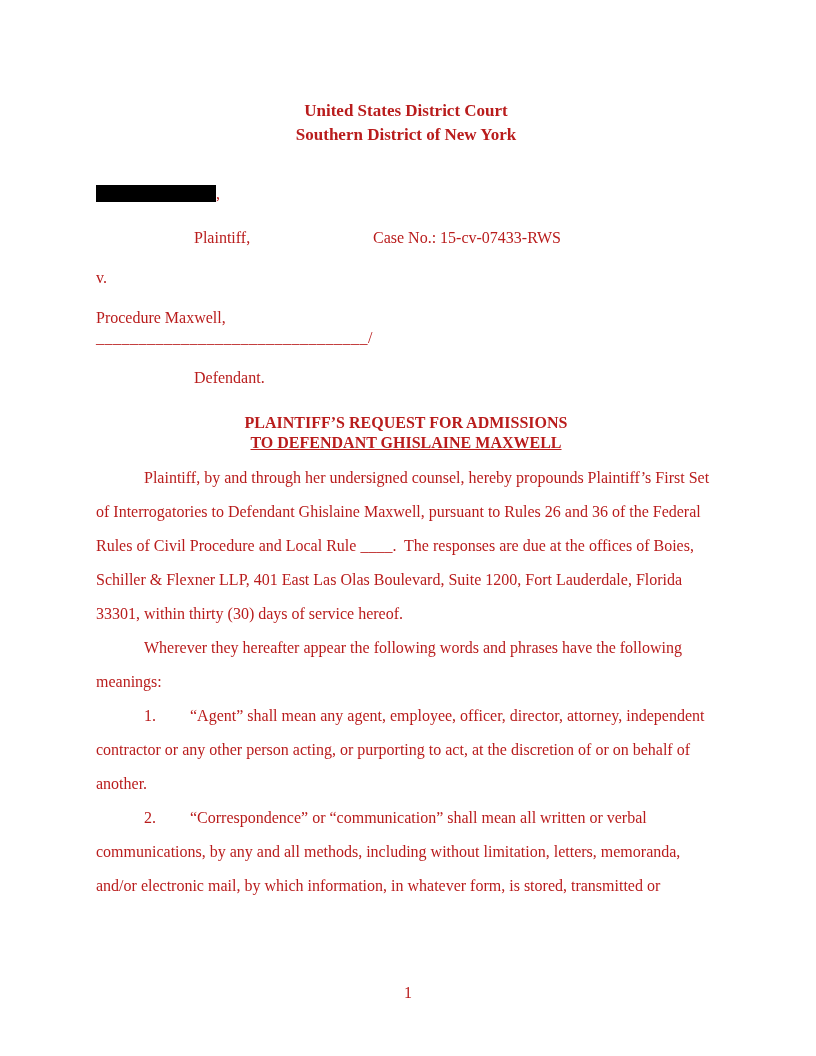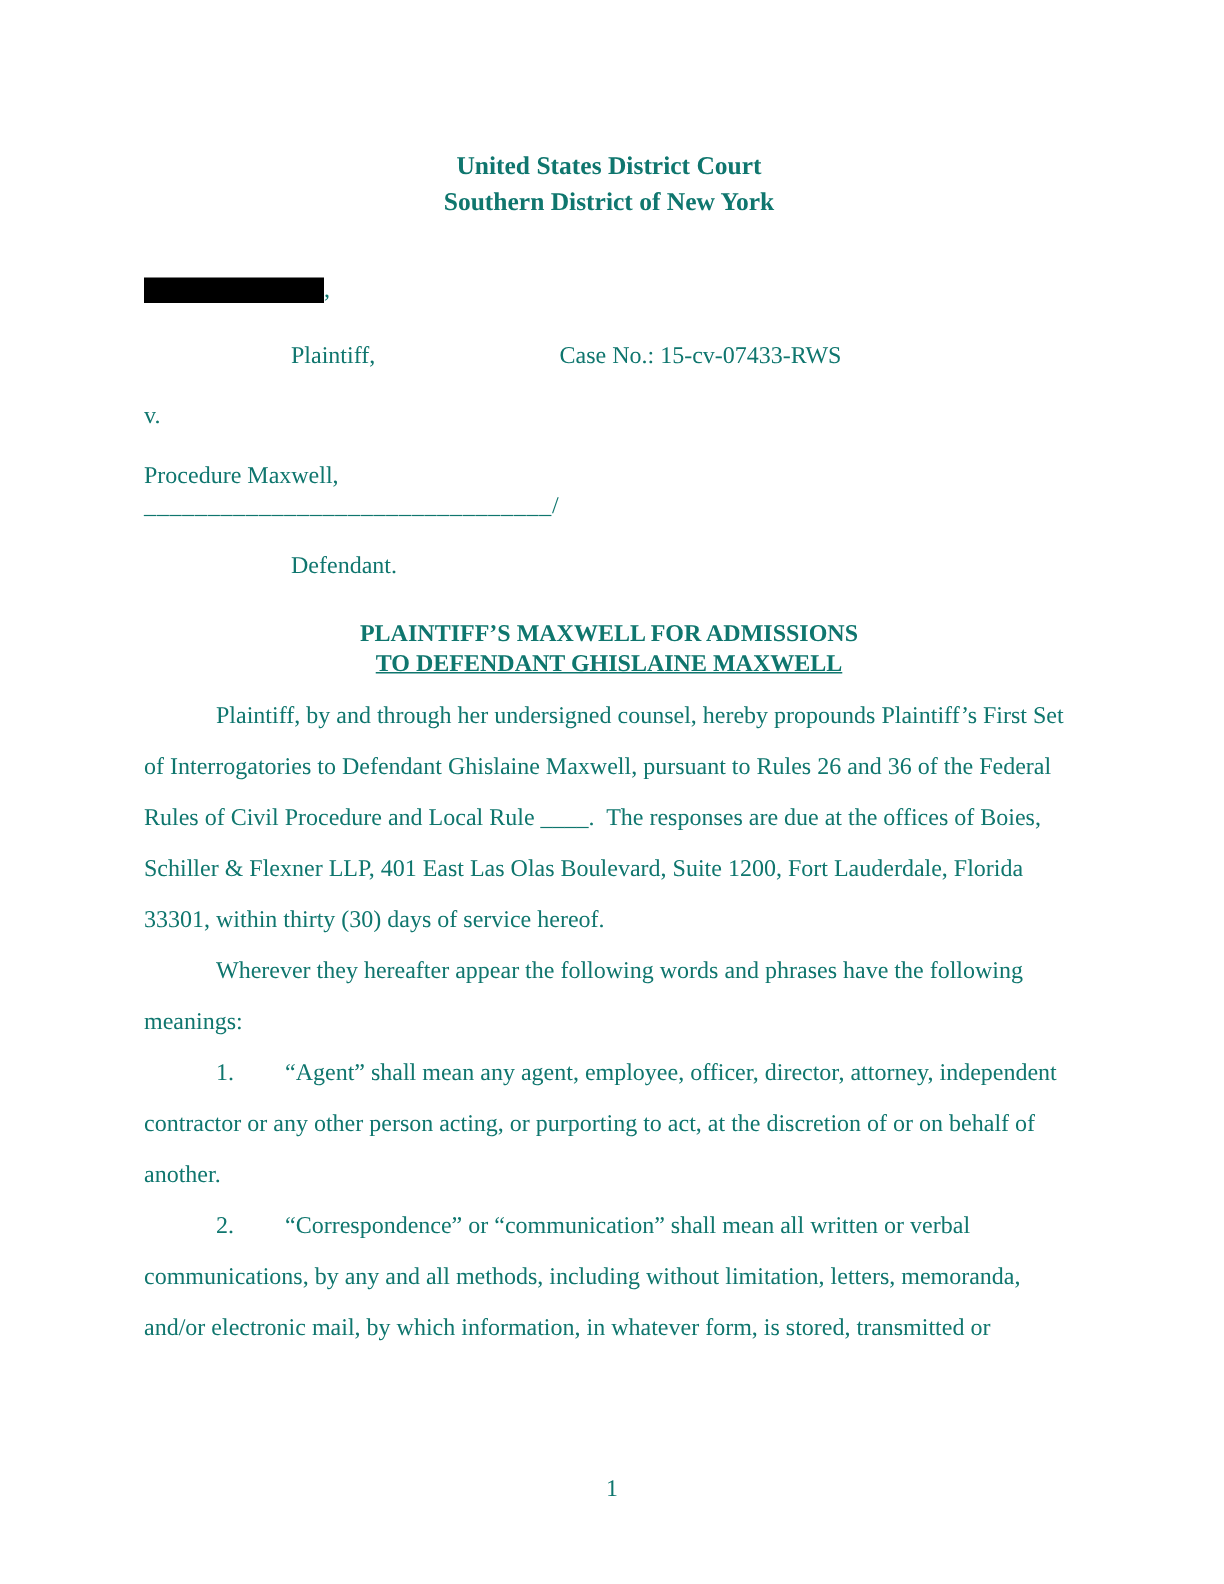--- a/index.html
+++ b/index.html
@@ -4,21 +4,21 @@
 <style>
   html, body { margin: 0; padding: 0; background: #e8e8e8; }
   .page {
     position: relative;
     width: 816px;
     height: 1056px;
     margin: 0 auto;
     background: #ffffff;
     font-family: "Liberation Serif", serif;
     font-size: 16px;
-    color: #0f766e;
+    color: #b91c1c;
     box-sizing: border-box;
     padding: 99px 100px 0 96px;
   }
   .court-name {
     text-align: center;
     font-weight: bold;
     font-size: 17px;
     line-height: 24px;
     margin: 0;
   }
@@ -88,21 +88,21 @@
     </div>
     <div class="caption-row versus-row">v.</div>
     <div class="caption-row defendant-name-row">Procedure Maxwell,</div>
     <div class="caption-row separator-row">________________________________/</div>
     <div class="caption-row defendant-row">
       <span class="defendant-label">Defendant.</span>
     </div>
   </div>
 
   <div class="doc-title">
-    <div>PLAINTIFF’S MAXWELL FOR ADMISSIONS</div>
+    <div>PLAINTIFF’S REQUEST FOR ADMISSIONS</div>
     <div class="underlined">TO DEFENDANT GHISLAINE MAXWELL</div>
   </div>
 
   <div class="body-text">
     <p class="indent-first">Plaintiff, by and through her undersigned counsel, hereby propounds Plaintiff’s First Set of Interrogatories to Defendant Ghislaine Maxwell, pursuant to Rules 26 and 36 of the Federal Rules of Civil Procedure and Local Rule ____.&nbsp; The responses are due at the offices of Boies, Schiller &amp; Flexner LLP, 401 East Las Olas Boulevard, Suite 1200, Fort Lauderdale, Florida 33301, within thirty (30) days of service hereof.</p>
 
 
     <p class="indent-first">Wherever they hereafter appear the following words and phrases have the following meanings:</p>
 
     <p class="indent-first"><span>1.</span><span class="def-num-gap"></span><span>“Agent” shall mean any agent, employee, officer, director, attorney, independent contractor or any other person acting, or purporting to act, at the discretion of or on behalf of another.</span></p>

